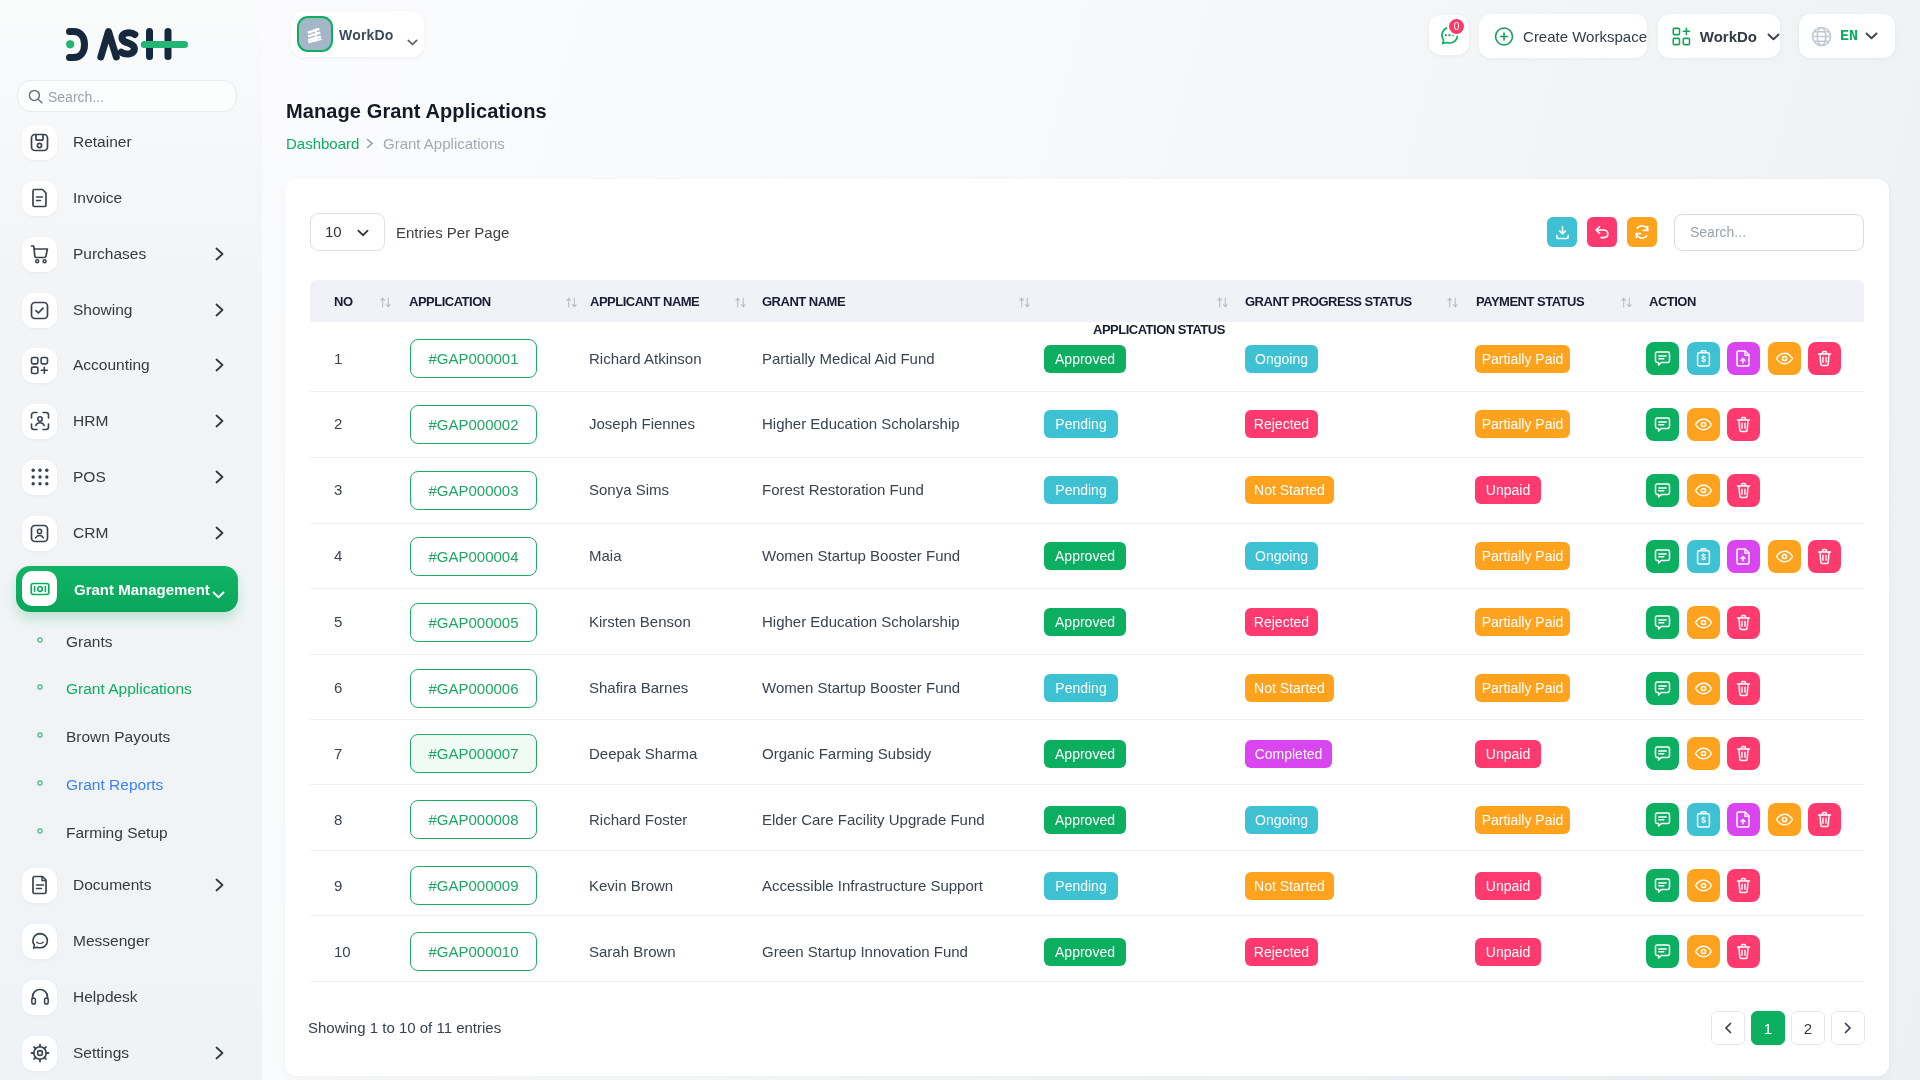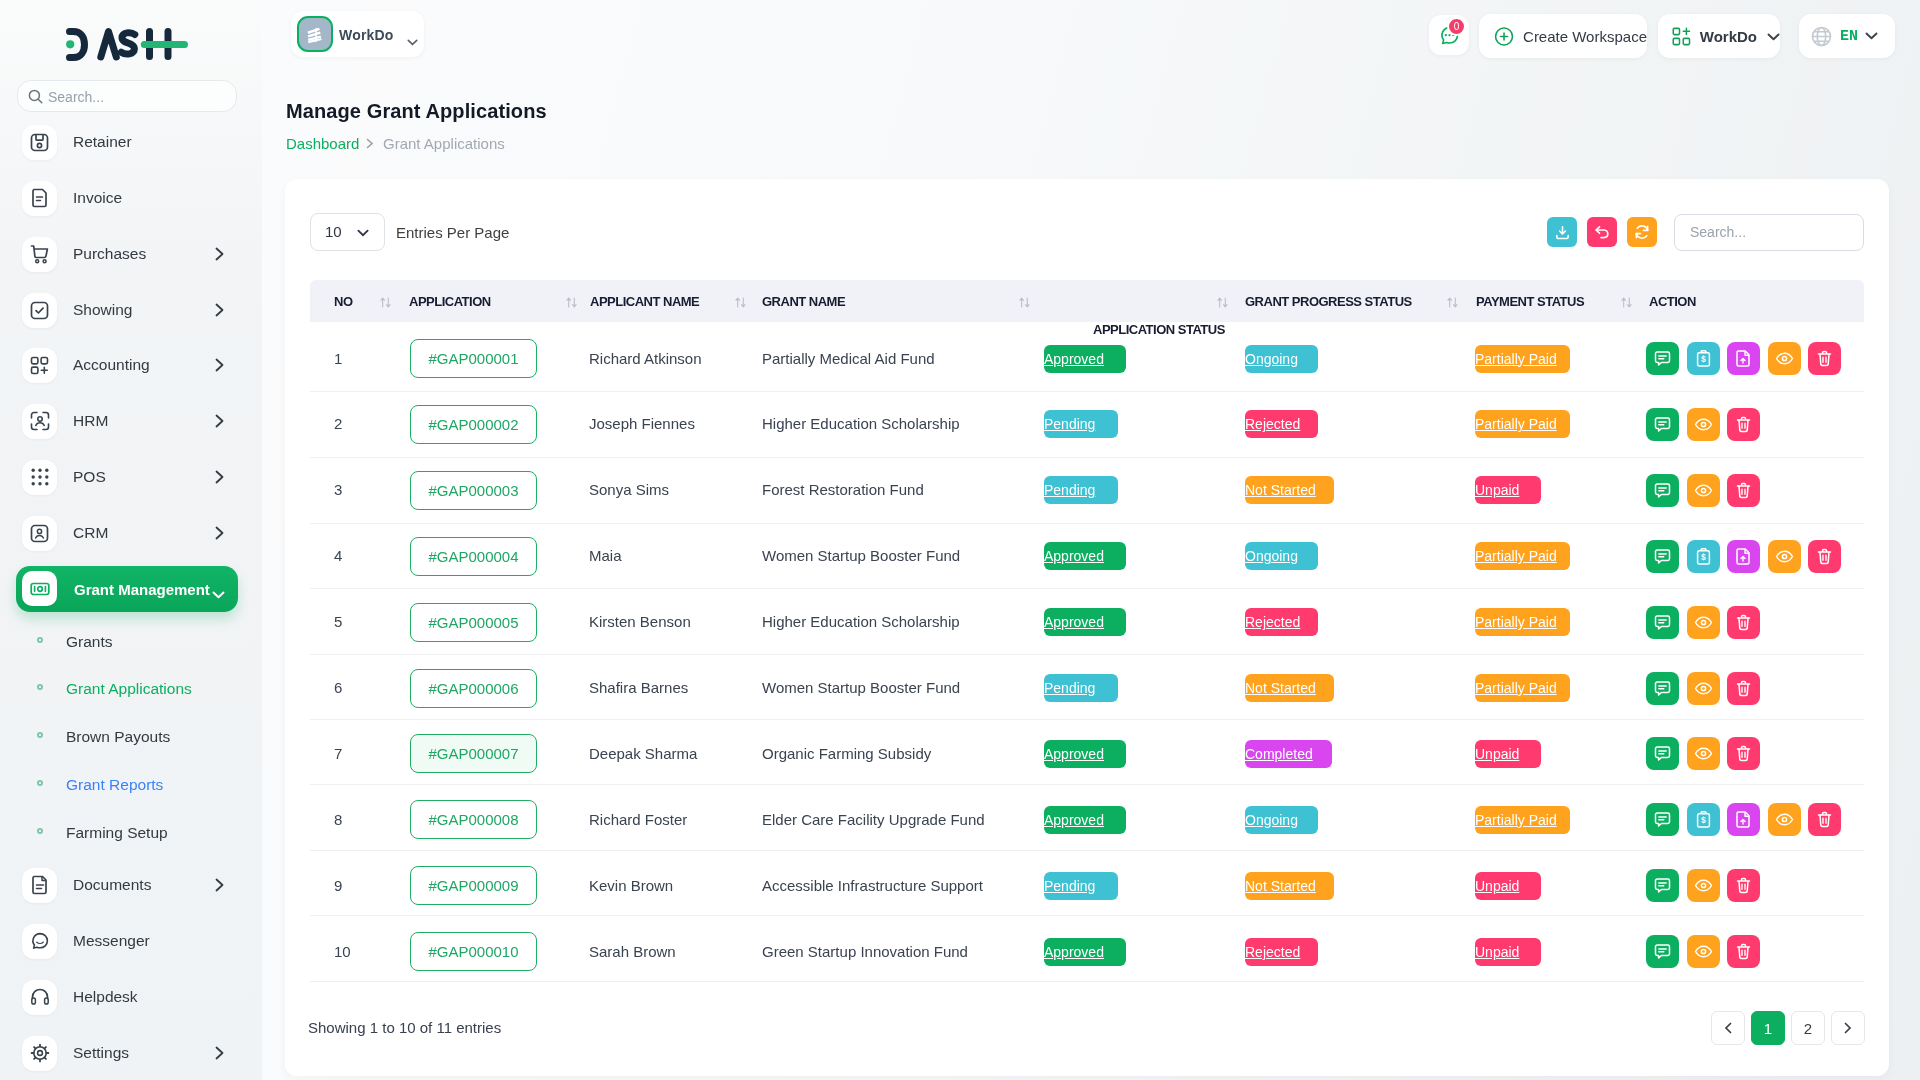--- a/index.html
+++ b/index.html
@@ -5,21 +5,21 @@
 html,body{width:1920px;height:1080px;overflow:hidden;}
 body{font-family:"Liberation Sans",sans-serif;background:linear-gradient(105deg,#fcfcfd 0%,#f7f9fa 45%,#edf0f2 100%);position:relative;}
 .sidebg{position:absolute;left:0;top:0;width:262px;height:1080px;background:linear-gradient(180deg,#fafbfb 0%,#f2f4f6 25%,#f0f3f5 100%);}
 .abs{position:absolute;}
 .isq{position:absolute;width:35px;height:35px;background:#fff;border-radius:12px;box-shadow:0 1px 3px rgba(40,50,60,.05);display:flex;align-items:center;justify-content:center;}
 .milbl{position:absolute;left:73px;font-size:15.5px;color:#333a41;white-space:nowrap;}
 .michev{position:absolute;left:215px;}
 .smb{position:absolute;left:37px;width:6px;height:6px;border:2px solid #7cc7a4;border-radius:50%;background:#fff;}
 .smlbl{position:absolute;left:66px;font-size:15.5px;color:#3a4148;white-space:nowrap;text-align:right;}
 .pill{position:absolute;background:#fff;border-radius:12px;box-shadow:0 1px 4px rgba(30,40,60,.05);display:flex;align-items:center;}
-.chip{position:absolute;height:28px;line-height:28px;border-radius:6px;color:#fff;font-size:14px;text-decoration:underline;}
+.chip{position:absolute;height:28px;line-height:28px;border-radius:6px;color:#fff;font-size:14px;text-align:center;}
 .c-green{background:#0CAF60;}
 .c-teal{background:#3EC1D3;}
 .c-orange{background:#FFA21D;}
 .c-pink{background:#FF3A6E;}
 .c-lime{background:#d946ef;}
 .gapchip{position:absolute;left:410px;width:127px;height:39px;border:1px solid #1ead63;border-radius:8px;color:#1ea764;font-size:15px;line-height:37px;text-align:center;}
 .ab{position:absolute;width:33px;height:33px;border-radius:8px;display:flex;align-items:center;justify-content:center;}
 .cell{position:absolute;font-size:15px;color:#3a4350;white-space:nowrap;}
 .hdr{position:absolute;font-size:13px;font-weight:bold;color:#171c30;letter-spacing:-.5px;white-space:nowrap;}
 .sort{position:absolute;width:14px;height:12px;}

